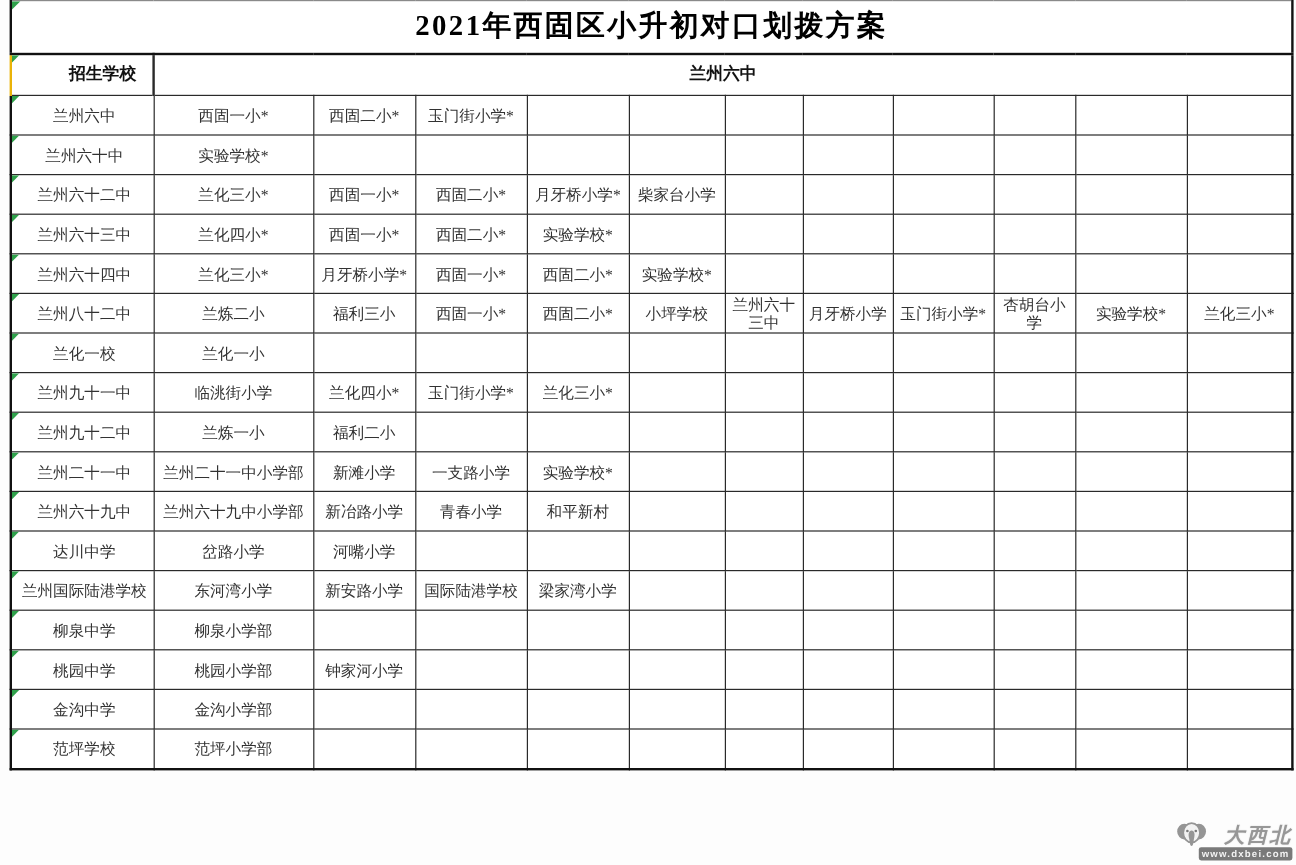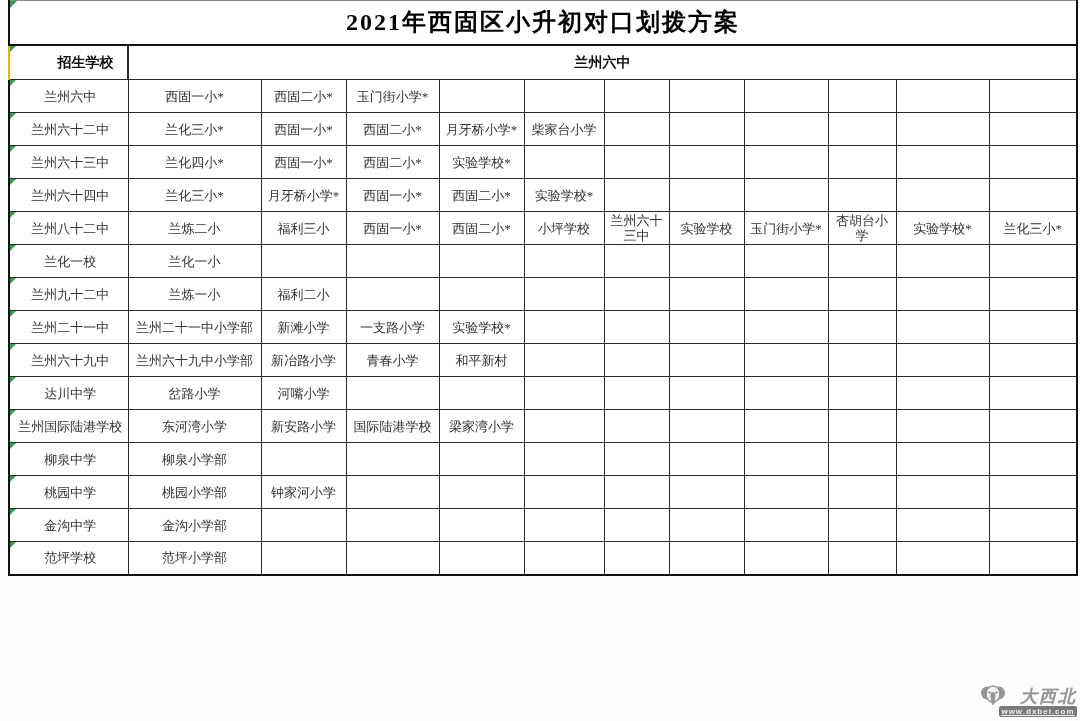--- a/index.html
+++ b/index.html
@@ -21,21 +21,21 @@
      border-top:6px solid #2fa14b;border-right:6px solid transparent;pointer-events:none;}
   .tmark{position:absolute;left:0;top:0;width:0;height:0;
      border-top:7px solid #2fa14b;border-right:7px solid transparent;}
   
   .wm{position:absolute;right:3px;bottom:4px;width:100px;opacity:.92;}
   .wm-top{display:flex;align-items:center;justify-content:flex-end;gap:14px;}
   .wm-brand{font-size:17px;font-weight:bold;font-style:italic;color:#8f8f8f;
      letter-spacing:2px;text-shadow:0 0 1px #bbb;}
   .wm-strip{margin-top:-2px;background:#6f6f6f;border-radius:2px;color:#f3f3f3;
      font-family:"Liberation Sans","DejaVu Sans",sans-serif;font-size:8px;font-weight:bold;
-     text-align:center;line-height:11px;letter-spacing:1px;width:78px;margin-left:22px;text-decoration:underline;}
+     text-align:center;line-height:11px;letter-spacing:1px;width:78px;margin-left:22px;}
 </style>
 </head>
 <body>
 
 <div id="screen">
 
   <table class="alloc">
     <colgroup>
       <col style="width:119px">
         <col style="width:133px">
@@ -75,20 +75,34 @@
           <td></td>
           <td></td>
           <td></td>
           <td></td>
           <td></td>
           <td></td>
           <td></td>
           <td></td>
         </tr>
         <tr class="data-row">
+          <td><span class="gmark"></span>兰州六十中</td>
+          <td>实验学校*</td>
+          <td></td>
+          <td></td>
+          <td></td>
+          <td></td>
+          <td></td>
+          <td></td>
+          <td></td>
+          <td></td>
+          <td></td>
+          <td></td>
+        </tr>
+        <tr class="data-row">
           <td><span class="gmark"></span>兰州六十二中</td>
           <td>兰化三小*</td>
           <td>西固一小*</td>
           <td>西固二小*</td>
           <td>月牙桥小学*</td>
           <td>柴家台小学</td>
           <td></td>
           <td></td>
           <td></td>
           <td></td>
@@ -124,32 +138,46 @@
           <td></td>
         </tr>
         <tr class="data-row">
           <td><span class="gmark"></span>兰州八十二中</td>
           <td>兰炼二小</td>
           <td>福利三小</td>
           <td>西固一小*</td>
           <td>西固二小*</td>
           <td>小坪学校</td>
           <td>兰州六十三中</td>
-          <td>实验学校</td>
+          <td>月牙桥小学</td>
           <td>玉门街小学*</td>
           <td>杏胡台小学</td>
           <td>实验学校*</td>
           <td>兰化三小*</td>
         </tr>
         <tr class="data-row">
           <td><span class="gmark"></span>兰化一校</td>
           <td>兰化一小</td>
           <td></td>
           <td></td>
           <td></td>
+          <td></td>
+          <td></td>
+          <td></td>
+          <td></td>
+          <td></td>
+          <td></td>
+          <td></td>
+        </tr>
+        <tr class="data-row">
+          <td><span class="gmark"></span>兰州九十一中</td>
+          <td>临洮街小学</td>
+          <td>兰化四小*</td>
+          <td>玉门街小学*</td>
+          <td>兰化三小*</td>
           <td></td>
           <td></td>
           <td></td>
           <td></td>
           <td></td>
           <td></td>
           <td></td>
         </tr>
         <tr class="data-row">
           <td><span class="gmark"></span>兰州九十二中</td>

